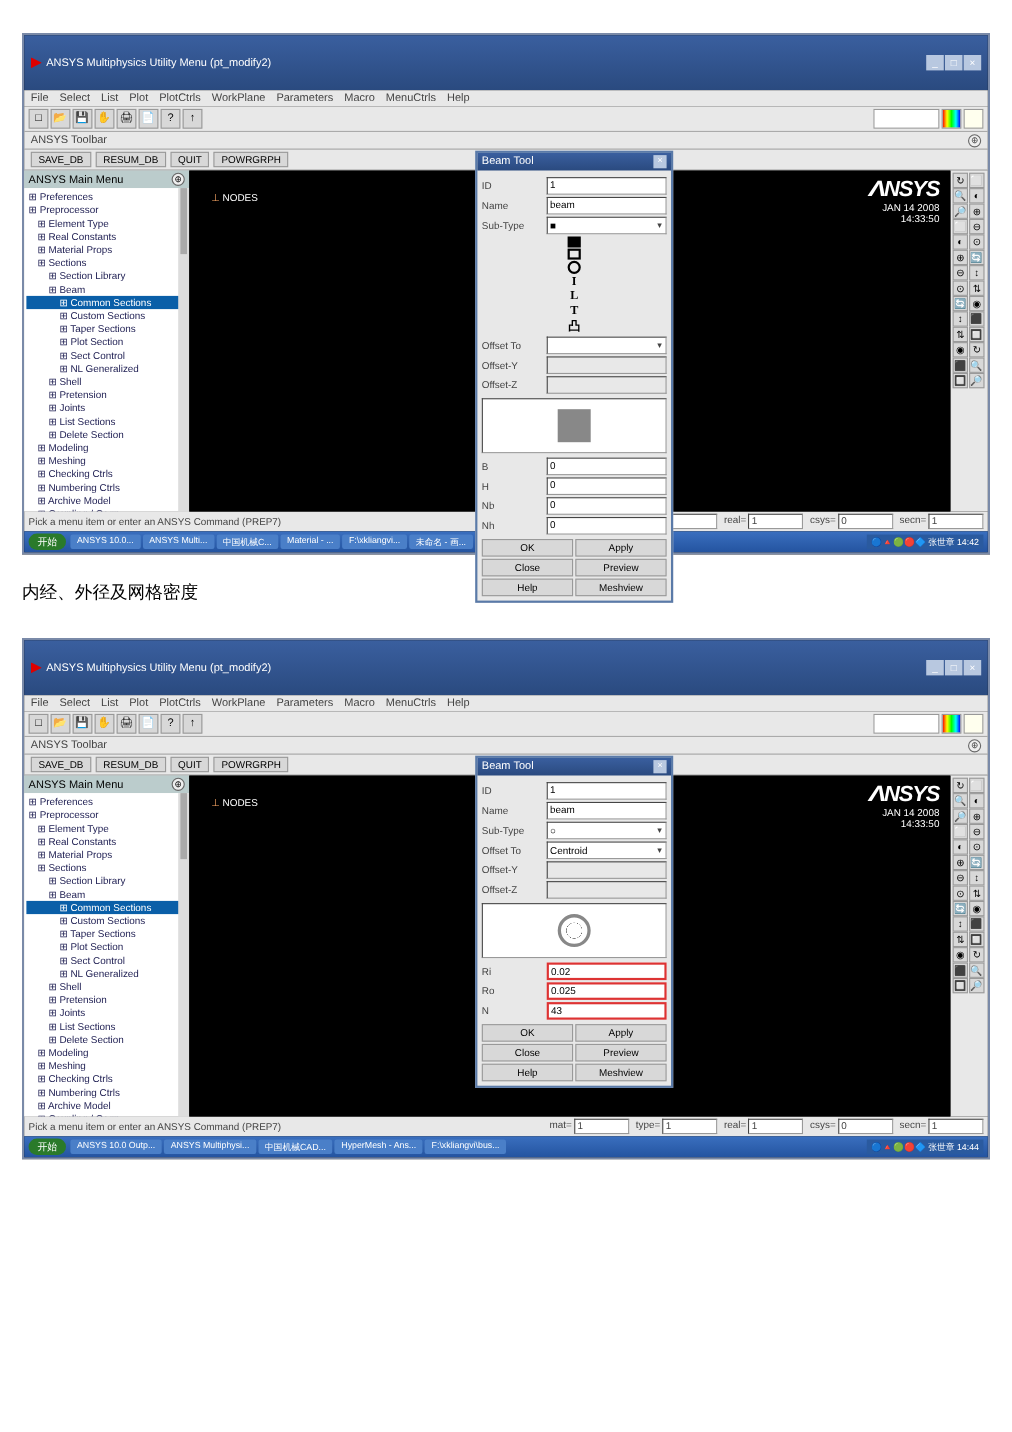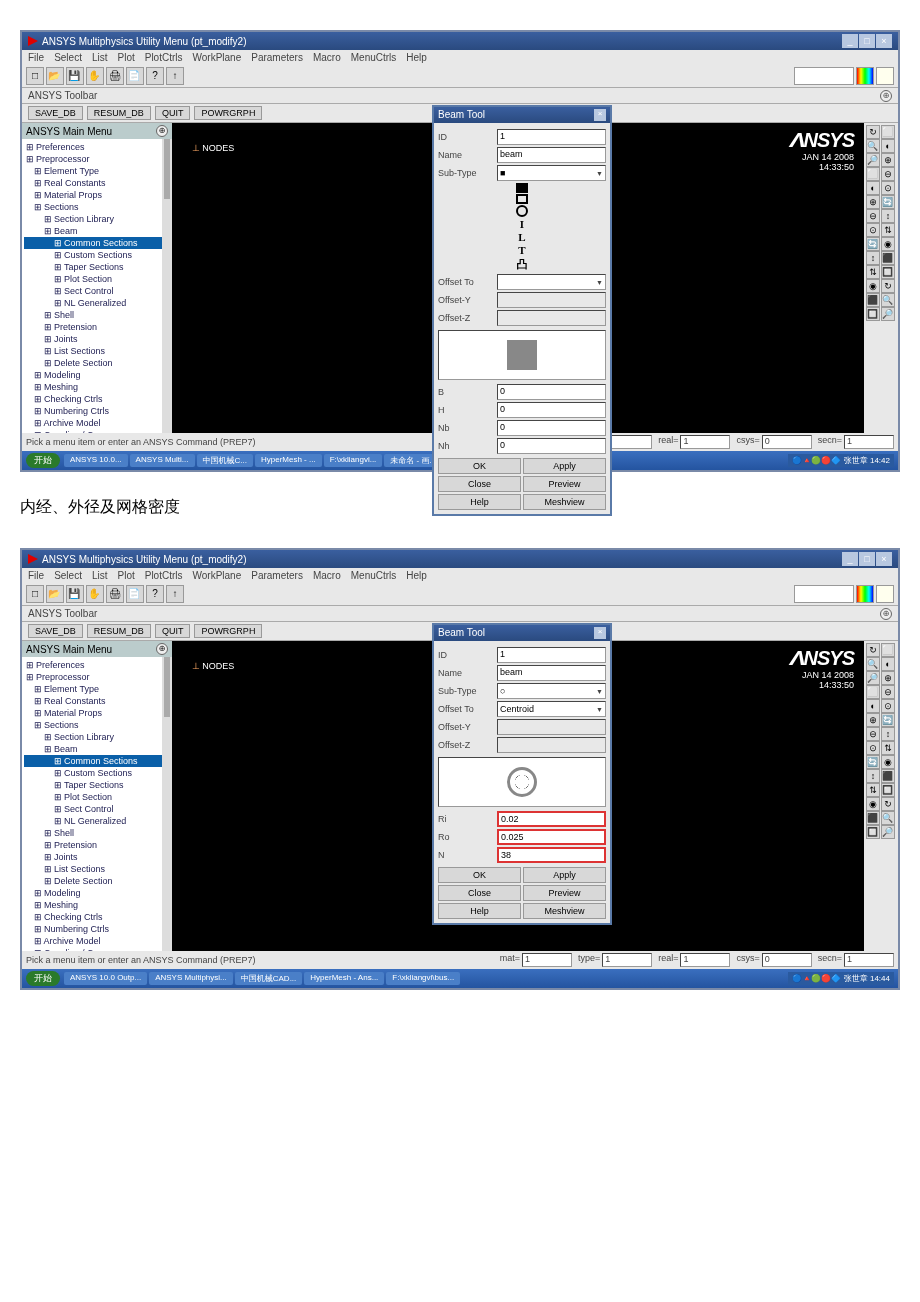--- a/index.html
+++ b/index.html
@@ -3,21 +3,21 @@
 <meta charset="utf-8">
 <style>
   * { box-sizing: border-box; margin: 0; padding: 0; }
   body { background: #fff; font-family: "Microsoft YaHei", Arial, sans-serif; font-size: 11px; width: 920px; }
   .page { padding: 0 20px; }
   .win {
     background: #000; border: 2px solid #7a8aa8; margin-top: 30px;
     position: relative;
   }
   .titlebar {
-    background: linear-gradient(#3a5f9f,#2a4a7f); color: #fff; padding: 2px 6px;
+    background: linear-gradient(#3a5f9f,#2a4a7f); color: #fff; padding: 18px 6px;
     display: flex; align-items: center; justify-content: space-between; font-size: 10px;
   }
   .titlebar .left { display: flex; align-items: center; gap: 4px; }
   .tri { width: 10px; height: 10px; background: #d00; clip-path: polygon(0 0,100% 50%,0 100%); }
   .winbtns { display: flex; gap: 1px; }
   .winbtn { width: 16px; height: 14px; background: #b8c8e0; font-size: 9px; text-align: center; line-height: 14px; }
   .menubar { background: #e8e8e8; color: #444; padding: 2px 6px; font-size: 10px; display: flex; gap: 10px; }
   .menubar span { text-decoration: underline; text-decoration-color: transparent; }
   .toolbar1 { background: #e8e8e8; padding: 2px 4px; display: flex; justify-content: space-between; border-bottom: 1px solid #aaa; }
   .tbicons { display: flex; gap: 2px; }
@@ -340,21 +340,21 @@
             <span class="fi" style="padding:0 2px">1</span>
           </span>
         </span>
   </div>
   <div class="taskbar">
     <span class="start">开始</span>
     <span id="tb1" style="display:flex;gap:2px">
           <span class="tbitem">ANSYS 10.0...</span>
           <span class="tbitem">ANSYS Multi...</span>
           <span class="tbitem">中国机械C...</span>
-          <span class="tbitem">HyperMesh - ...</span>
+          <span class="tbitem">Material - ...</span>
           <span class="tbitem">F:\xkliangvi...</span>
           <span class="tbitem">未命名 - 画...</span>
         </span>
     <span class="tray">
           <span>🔵🔺🟢🔴🔷</span>
           <span>张世章 14:42</span>
         </span>
   </div>
 </div>
 
@@ -496,21 +496,21 @@
           <div class="frow">
                 <label>Ri</label>
                 <div class="finput red">0.02</div>
               </div>
           <div class="frow">
                 <label>Ro</label>
                 <div class="finput red">0.025</div>
               </div>
           <div class="frow">
                 <label>N</label>
-                <div class="finput red">38</div>
+                <div class="finput red">43</div>
               </div>
           <div class="bbtns">
             <div class="bbtn">OK</div>
             <div class="bbtn">Apply</div>
             <div class="bbtn">Close</div>
             <div class="bbtn">Preview</div>
             <div class="bbtn">Help</div>
             <div class="bbtn">Meshview</div>
           </div>
         </div>

